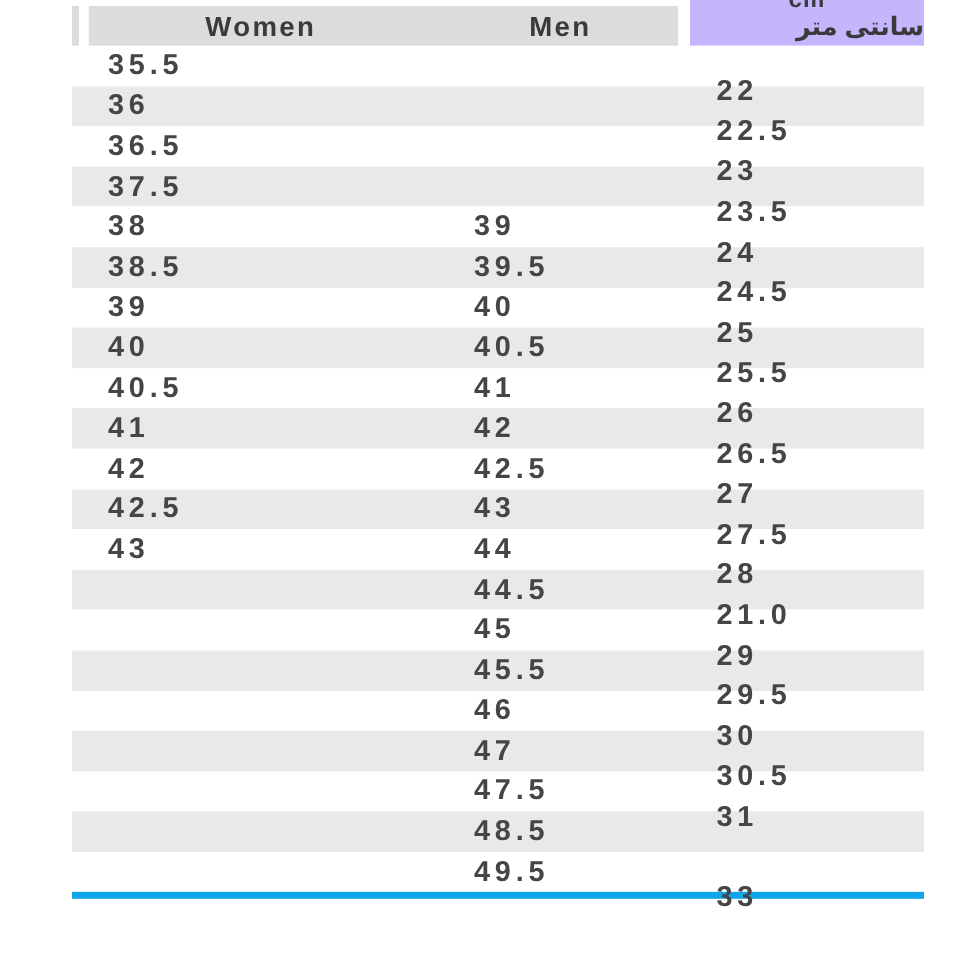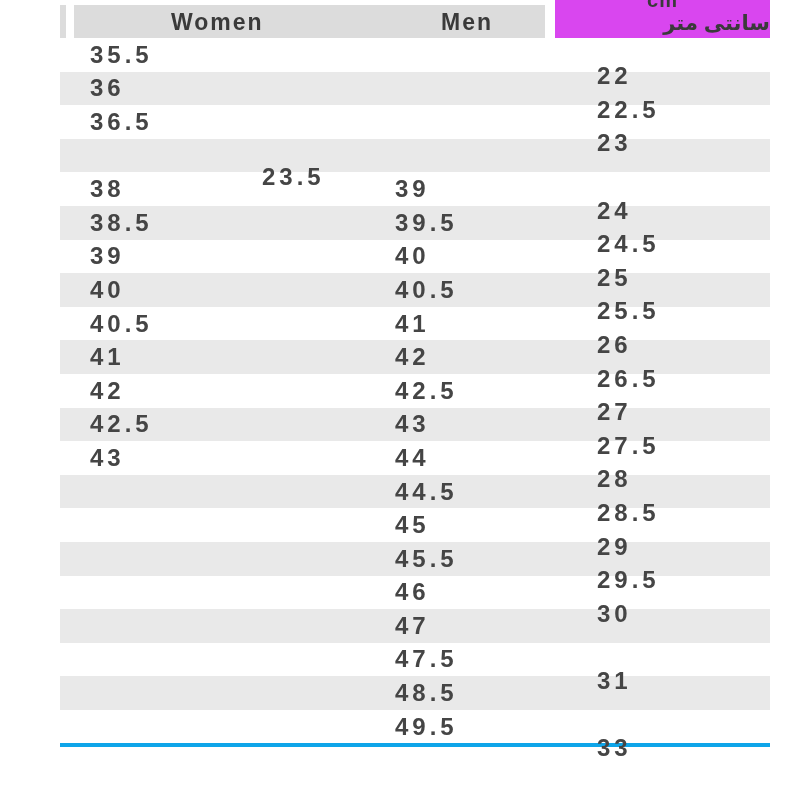--- a/index.html
+++ b/index.html
@@ -30,24 +30,24 @@
   }
   .h-gap1 { width: 8px; background: #ffffff; }
   .h-main {
     flex: 1;
     margin-top: 3px;
     background: #dcdcdc;
     position: relative;
   }
   .h-gap2 { width: 10px; background: #ffffff; }
   .h-cm {
-    width: 215px;
+    width: 195px;
     margin-top: -2px;
     height: 38px;
-    background: #d946ef;
+    background: #c4b5fd;
     position: relative;
   }
   .header-label {
     position: absolute;
     font-size: 23px;
     font-weight: bold;
     letter-spacing: 2px;
     color: #3a3a3a;
     white-space: nowrap;
   }
@@ -69,21 +69,21 @@
     bottom: 3px;
     left: 0;
     width: 100%;
     direction: rtl;
     font-size: 21px;
     font-weight: bold;
     color: #3a3a3a;
   }
   
   .rows {
-    border-bottom: 4px solid #0ea5e9;
+    border-bottom: 6px solid #0ea5e9;
   }
   .row {
     height: 33.6px;
     display: flex;
     align-items: center;
     font-size: 24px;
     font-weight: bold;
     letter-spacing: 4px;
     color: #454545;
     background: #ffffff;
@@ -121,20 +121,21 @@
     <span class="cell-women">36</span>
     <span class="cell-men"></span>
     <span class="cell-cm">22.5</span>
   </div>
       <div class="row">
     <span class="cell-women">36.5</span>
     <span class="cell-men"></span>
     <span class="cell-cm">23</span>
   </div>
       <div class="row">
+    <span class="cell-women">37.5</span>
     <span class="cell-men"></span>
     <span class="cell-cm">23.5</span>
   </div>
       <div class="row">
     <span class="cell-women">38</span>
     <span class="cell-men">39</span>
     <span class="cell-cm">24</span>
   </div>
       <div class="row">
     <span class="cell-women">38.5</span>
@@ -172,40 +173,41 @@
     <span class="cell-cm">27.5</span>
   </div>
       <div class="row">
     <span class="cell-women">43</span>
     <span class="cell-men">44</span>
     <span class="cell-cm">28</span>
   </div>
       <div class="row">
     <span class="cell-women"></span>
     <span class="cell-men">44.5</span>
-    <span class="cell-cm">28.5</span>
+    <span class="cell-cm">21.0</span>
   </div>
       <div class="row">
     <span class="cell-women"></span>
     <span class="cell-men">45</span>
     <span class="cell-cm">29</span>
   </div>
       <div class="row">
     <span class="cell-women"></span>
     <span class="cell-men">45.5</span>
     <span class="cell-cm">29.5</span>
   </div>
       <div class="row">
     <span class="cell-women"></span>
     <span class="cell-men">46</span>
     <span class="cell-cm">30</span>
   </div>
       <div class="row">
     <span class="cell-women"></span>
     <span class="cell-men">47</span>
+    <span class="cell-cm">30.5</span>
   </div>
       <div class="row">
     <span class="cell-women"></span>
     <span class="cell-men">47.5</span>
     <span class="cell-cm">31</span>
   </div>
       <div class="row">
     <span class="cell-women"></span>
     <span class="cell-men">48.5</span>
   </div>

